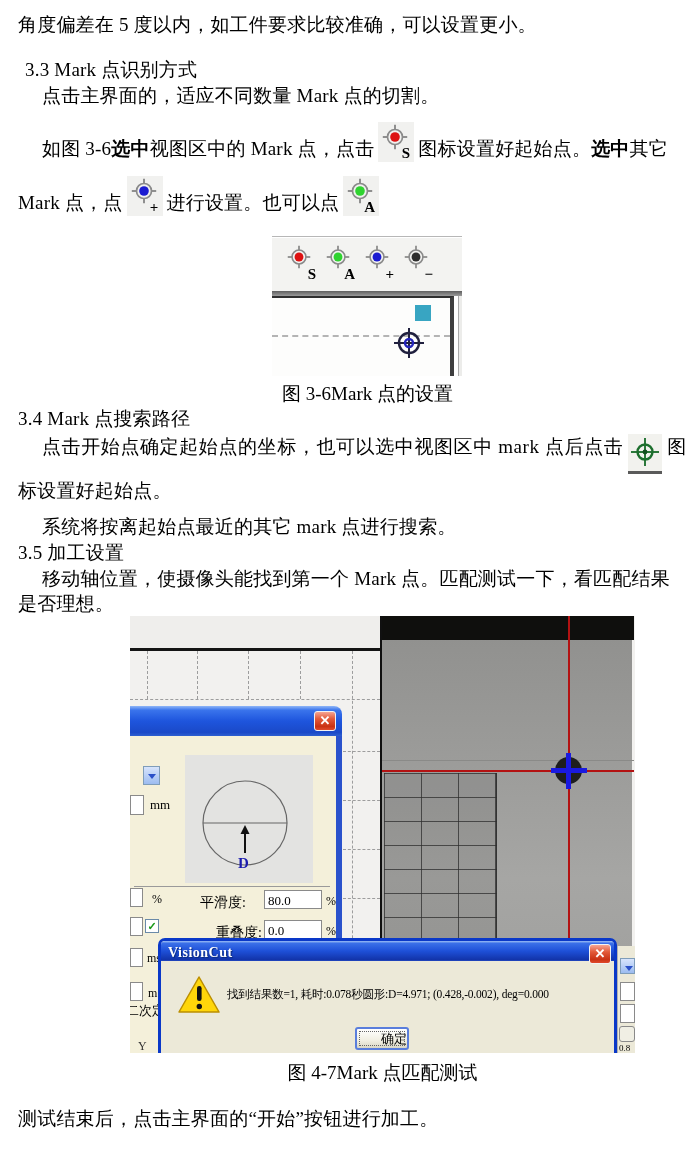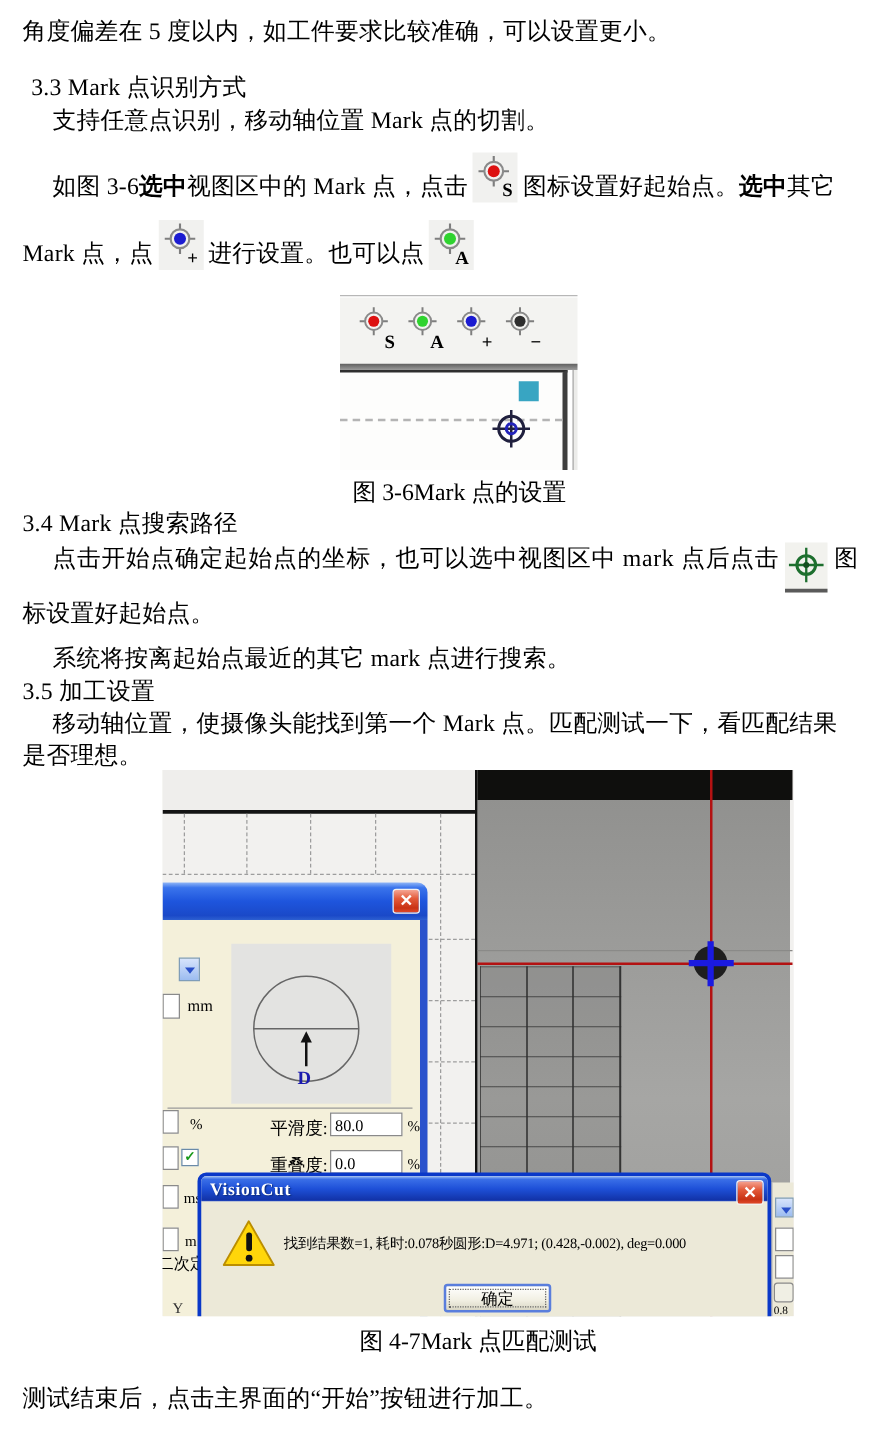--- a/index.html
+++ b/index.html
@@ -77,35 +77,35 @@
   .cam-dot{position:absolute;left:173px;top:141px;width:27px;height:27px;border-radius:50%;background:#1e1e1e}
   .cross-h{position:absolute;left:169px;top:152px;width:36px;height:5px}
   .cross-v{position:absolute;left:184px;top:137px;width:5px;height:36px}
 
   .vc{position:absolute;left:28px;top:322px;width:459px;height:120px;border:3px solid #0a38c8;border-radius:7px 7px 0 0;background:#ece9d8;z-index:50}
   .vc-title{position:absolute;left:0;top:0;width:453px;height:20px;border-radius:4px 4px 0 0;
      background:linear-gradient(180deg,#9cbdf5 0%,#3a6fe8 12%,#1e50d8 50%,#1233a8 95%,#2a52cc 100%)}
   .vc-title span{position:absolute;left:7px;top:4px;color:#fff;font-weight:bold;font-size:14px;letter-spacing:.5px;text-shadow:1px 1px 1px #0a2a7a}
   .vc-msg{position:absolute;left:66px;top:46px;width:392px;font-size:11.5px;letter-spacing:-.2px;white-space:nowrap;overflow:hidden}
   .vc-warn{position:absolute;left:16px;top:34px;width:44px;height:40px}
-  .vc-ok{position:relative;position:absolute;left:194px;top:86px;width:86px;height:23px;border:2px solid #5a7edc;border-radius:3px;
-     background:linear-gradient(#ffffff,#f1efe2 60%,#d9d6c4);font-size:13px;text-align:center;line-height:19px}
+  .vc-ok{position:relative;position:absolute;left:194px;top:86px;width:54px;height:23px;border:2px solid #5a7edc;border-radius:3px;
+     background:linear-gradient(#ffffff,#f1efe2 60%,#d9d6c4);font-size:13px;text-align:right;line-height:19px}
   .vc-ok::before{content:"";position:absolute;left:2px;top:2px;right:2px;bottom:2px;border:1px dotted #666}
 
   .rstrip{position:absolute;left:487px;top:330px;width:18px;height:107px;background:#ece9d8;border-left:1px solid #b0b0b0;z-index:40}
 </style>
 </head>
 <body>
 
 <div class="page">
 
   <div class="t" style="left:18px;top:12px">角度偏差在 5 度以内，如工件要求比较准确，可以设置更小。</div>
 
   <div class="t" style="left:25px;top:57px">3.3 Mark 点识别方式</div>
-  <div class="t" style="left:42px;top:83px">支持任意点识别，移动轴位置 Mark 点的切割。</div>
+  <div class="t" style="left:42px;top:83px">点击主界面的，适应不同数量 Mark 点的切割。</div>
 
   <div class="iconline" style="left:42px;top:122px;height:40px">
     <span>如图 3-6 </span>
     <span class="b">选中</span>
     <span>视图区中的 Mark 点，点击</span>
     <span class="mk">
       <svg viewBox="0 0 26 26">
         <line class="tick" x1="13" y1="0.8" x2="13" y2="6"></line>
           <line class="tick" x1="13" y1="20" x2="13" y2="25.2"></line>
         <line class="tick" x1="0.8" y1="13" x2="6" y2="13"></line>
@@ -260,21 +260,21 @@
               <circle cx="60" cy="68" r="42" fill="none" stroke="#666" stroke-width="1.2"></circle>
               <line x1="18" y1="68" x2="102" y2="68" stroke="#666" stroke-width="1.2"></line>
               <line x1="60" y1="98" x2="60" y2="76" stroke="#111" stroke-width="2"></line>
               <polygon points="60,70 55.5,79 64.5,79" fill="#111"></polygon>
             </svg>
             <div class="sm" style="left:53px;top:100px;color:#1a1aae;font-weight:bold;font-size:15px">D</div>
           </div>
 
           <div style="position:absolute;left:4px;top:150px;width:196px;border-top:1px solid #9a9a9a"></div>
 
-          <div class="sm" style="left:70px;top:158px;width:62px;text-align:right;font-size:14px">平滑度:</div>
+          <div class="sm" style="left:70px;top:158px;width:62px;text-align:left;font-size:14px">平滑度:</div>
           <div class="field" style="left:134px;top:154px;width:58px;height:19px">80.0</div>
           <div class="sm" style="left:196px;top:158px;font-size:12px">%</div>
 
           <div class="sm" style="left:70px;top:188px;width:62px;text-align:right;font-size:14px">重叠度:</div>
           <div class="field" style="left:134px;top:184px;width:58px;height:19px">0.0</div>
           <div class="sm" style="left:196px;top:188px;font-size:12px">%</div>
 
           <div class="field" style="left:0;top:152px;width:13px;height:19px"></div>
           <div class="sm" style="left:22px;top:156px;font-size:12px">%</div>
           <div class="field" style="left:0;top:181px;width:13px;height:19px"></div>

